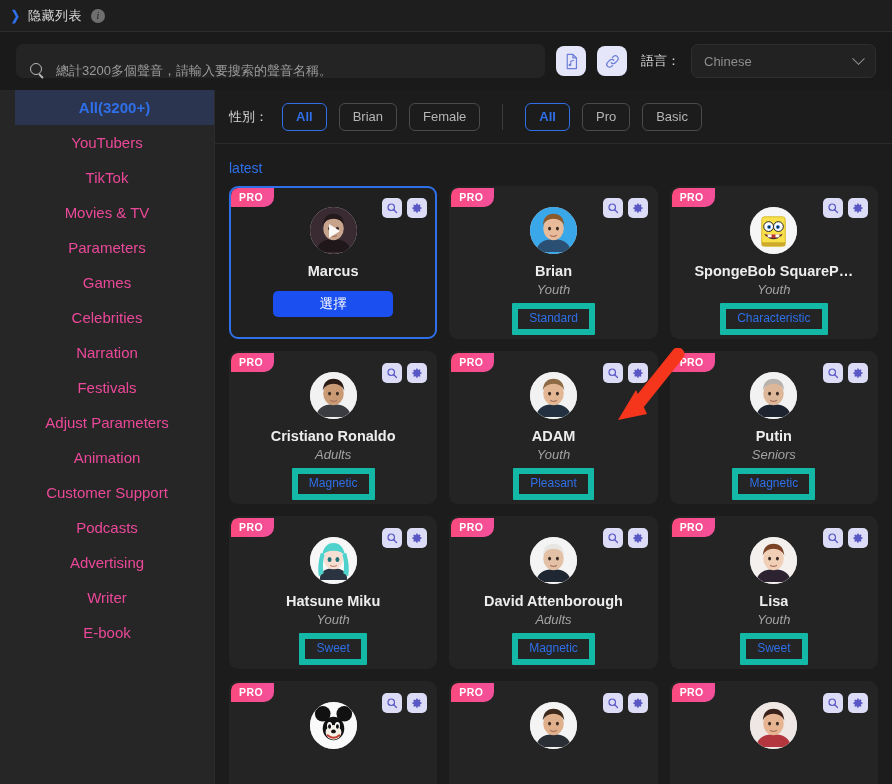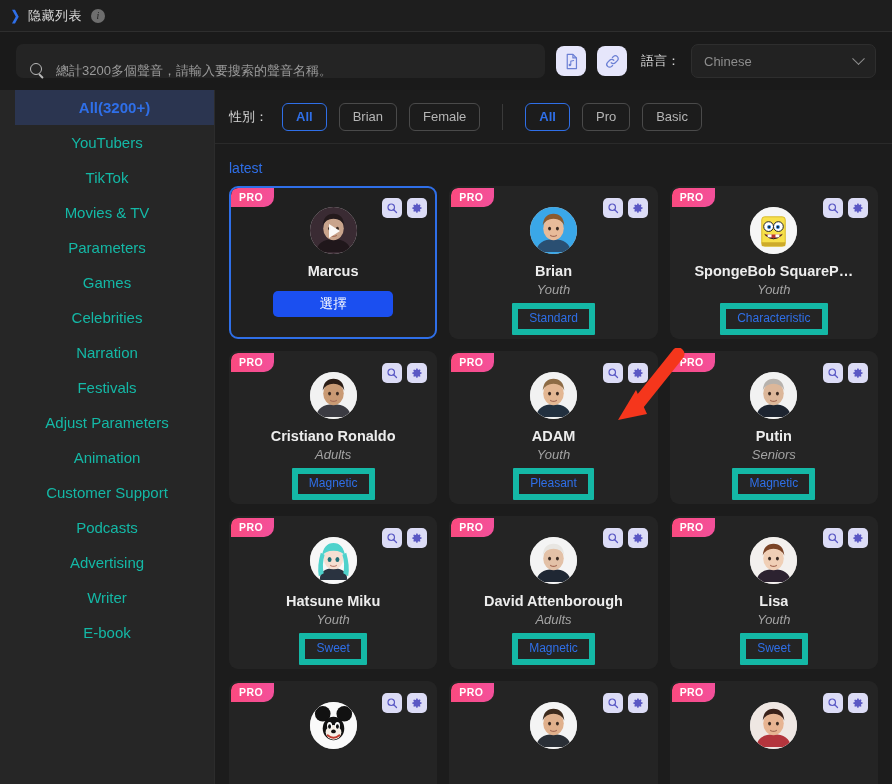--- a/index.html
+++ b/index.html
@@ -155,21 +155,21 @@
     border-right: 1px solid #2c2c2c;
     overflow: hidden;
     padding-top: 0;
   }
   .side-item {
     height: 35px;
     display: flex;
     align-items: center;
     justify-content: center;
     font-size: 15px;
-    color: #14b8a6;
+    color: #ec4899;
     cursor: pointer;
     user-select: none;
   }
   .side-item.active {
     background: #2b3550;
     color: #2f6fe8;
     font-weight: bold;
     margin-left: 15px;
   }
 

